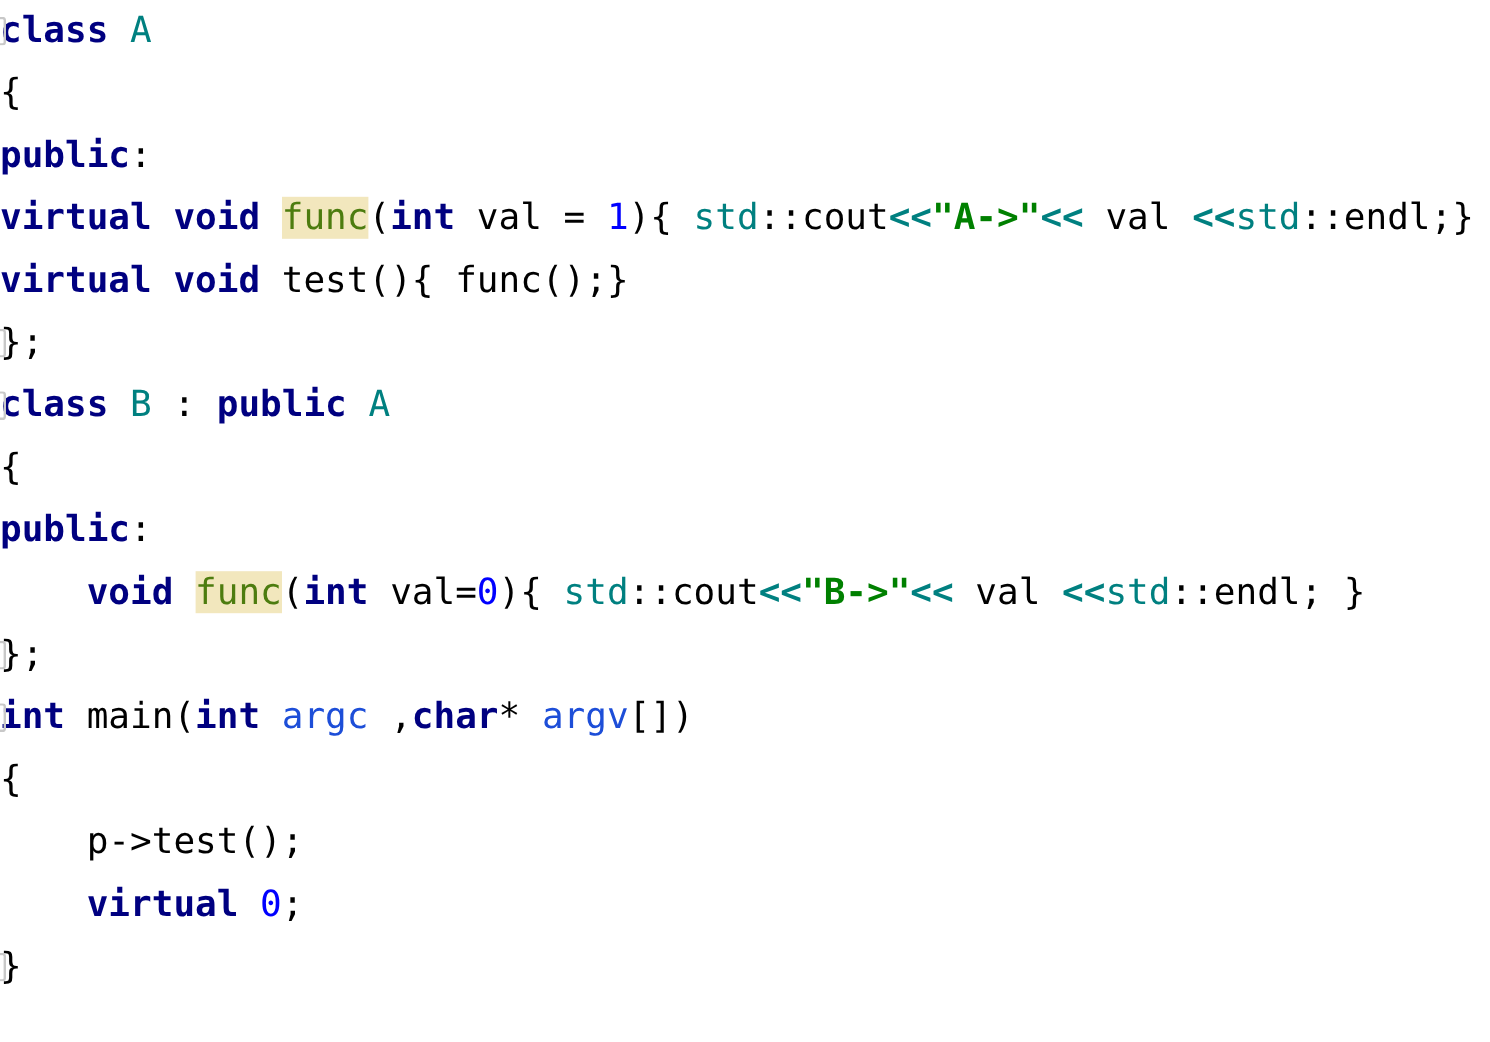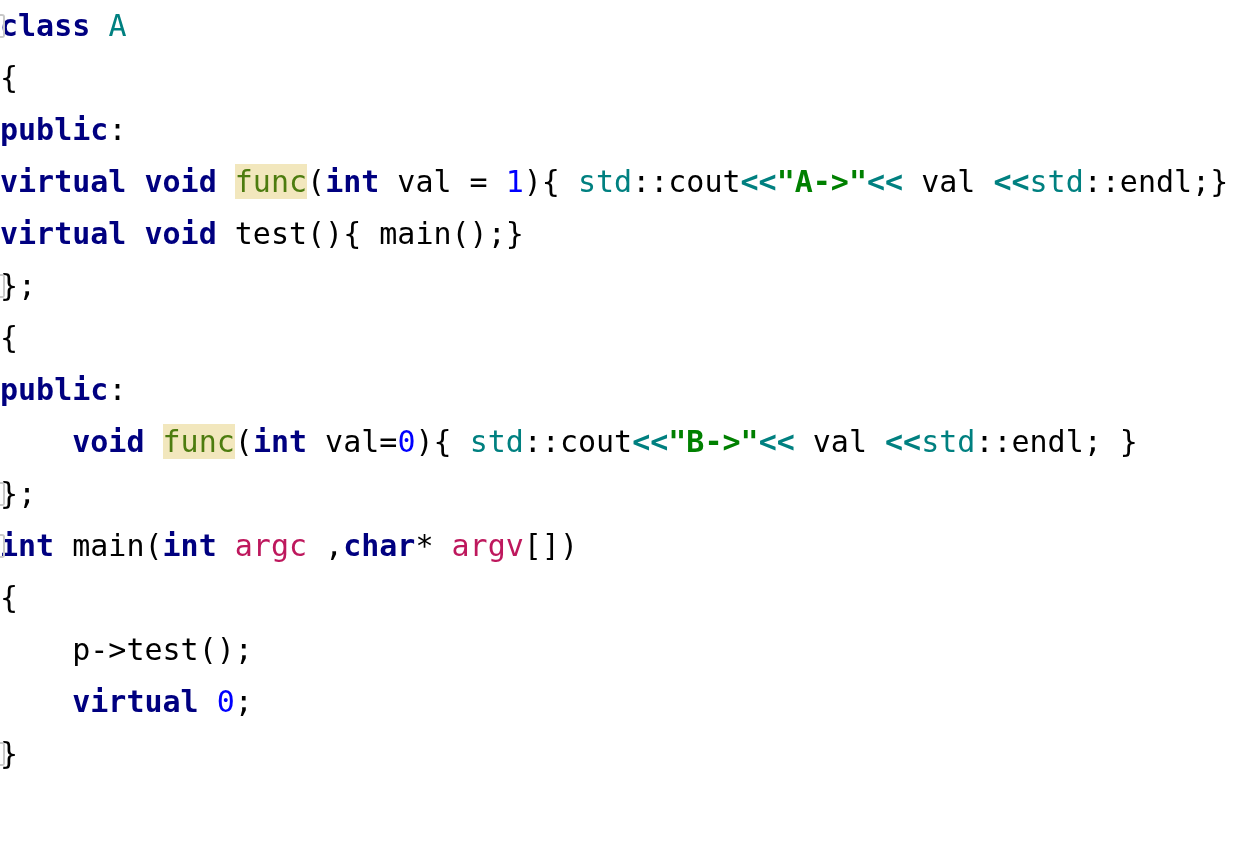--- a/index.html
+++ b/index.html
@@ -48,35 +48,36 @@
     box-sizing: border-box;
     pointer-events: none;
   }
 
   
   .tok-keyword  { color: #000080; font-weight: bold; }
   .tok-type     { color: #008080; }
   .tok-string   { color: #008000; font-weight: bold; }
   .tok-number   { color: #0000ff; }
   .tok-operator { color: #008080; font-weight: bold; }
-  .tok-param    { color: #be185d; }
+  .tok-param    { color: #1d4ed8; }
   .tok-plain    { color: #000000; }
   .tok-highlight{ background: #f2e7bd; color: #4d7c0f; }
 </style>
 </head>
 <body>
 
 <div id="editor">
   <div id="code-area">
       <div class="code-line"><span class="fold-marker"></span><span class="tok-keyword">class</span><span class="tok-plain"> </span><span class="tok-type">A</span></div>
       <div class="code-line"><span class="tok-plain">{</span></div>
       <div class="code-line"><span class="tok-keyword">public</span><span class="tok-plain">:</span></div>
       <div class="code-line"><span class="tok-keyword">virtual</span><span class="tok-plain"> </span><span class="tok-keyword">void</span><span class="tok-plain"> </span><span class="tok-highlight">func</span><span class="tok-plain">(</span><span class="tok-keyword">int</span><span class="tok-plain"> val = </span><span class="tok-number">1</span><span class="tok-plain">){ </span><span class="tok-type">std</span><span class="tok-plain">::cout</span><span class="tok-operator">&lt;&lt;</span><span class="tok-string">"A-&gt;"</span><span class="tok-operator">&lt;&lt;</span><span class="tok-plain"> val </span><span class="tok-operator">&lt;&lt;</span><span class="tok-type">std</span><span class="tok-plain">::endl;}</span></div>
-      <div class="code-line"><span class="tok-keyword">virtual</span><span class="tok-plain"> </span><span class="tok-keyword">void</span><span class="tok-plain"> test(){ main();}</span></div>
+      <div class="code-line"><span class="tok-keyword">virtual</span><span class="tok-plain"> </span><span class="tok-keyword">void</span><span class="tok-plain"> test(){ func();}</span></div>
       <div class="code-line"><span class="fold-marker"></span><span class="tok-plain">};</span></div>
+      <div class="code-line"><span class="fold-marker"></span><span class="tok-keyword">class</span><span class="tok-plain"> </span><span class="tok-type">B</span><span class="tok-plain"> : </span><span class="tok-keyword">public</span><span class="tok-plain"> </span><span class="tok-type">A</span></div>
       <div class="code-line"><span class="tok-plain">{</span></div>
       <div class="code-line"><span class="tok-keyword">public</span><span class="tok-plain">:</span></div>
       <div class="code-line"><span class="tok-plain">    </span><span class="tok-keyword">void</span><span class="tok-plain"> </span><span class="tok-highlight">func</span><span class="tok-plain">(</span><span class="tok-keyword">int</span><span class="tok-plain"> val=</span><span class="tok-number">0</span><span class="tok-plain">){ </span><span class="tok-type">std</span><span class="tok-plain">::cout</span><span class="tok-operator">&lt;&lt;</span><span class="tok-string">"B-&gt;"</span><span class="tok-operator">&lt;&lt;</span><span class="tok-plain"> val </span><span class="tok-operator">&lt;&lt;</span><span class="tok-type">std</span><span class="tok-plain">::endl; }</span></div>
       <div class="code-line"><span class="fold-marker"></span><span class="tok-plain">};</span></div>
       <div class="code-line"><span class="fold-marker"></span><span class="tok-keyword">int</span><span class="tok-plain"> main(</span><span class="tok-keyword">int</span><span class="tok-plain"> </span><span class="tok-param">argc</span><span class="tok-plain"> ,</span><span class="tok-keyword">char</span><span class="tok-plain">* </span><span class="tok-param">argv</span><span class="tok-plain">[])</span></div>
       <div class="code-line"><span class="tok-plain">{</span></div>
       <div class="code-line"><span class="tok-plain">    p-&gt;test();</span></div>
       <div class="code-line"><span class="tok-plain">    </span><span class="tok-keyword">virtual</span><span class="tok-plain"> </span><span class="tok-number">0</span><span class="tok-plain">;</span></div>
       <div class="code-line"><span class="fold-marker"></span><span class="tok-plain">}</span></div>
     </div>

